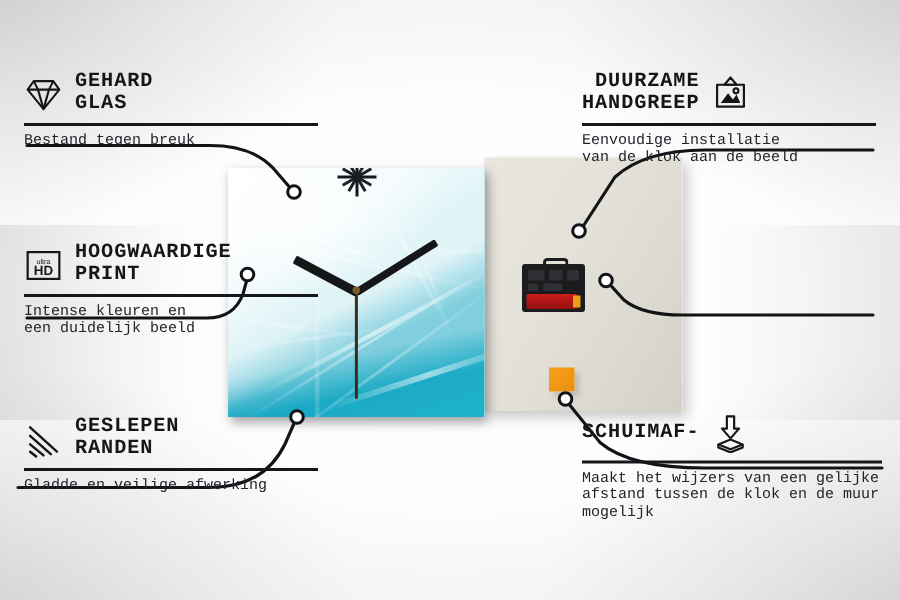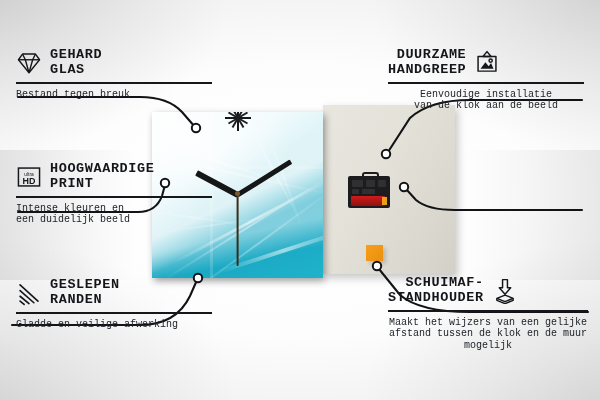--- a/index.html
+++ b/index.html
@@ -31,21 +31,21 @@
   
   .feat{position:absolute;width:196px;}
   .feat .head{display:flex;align-items:center;gap:8px;}
   .feat.left .head{justify-content:flex-start;}
   .feat.right .head{}
   .ttl{font-size:13.5px;line-height:14.5px;font-weight:700;letter-spacing:.6px;color:#14161a;
        text-transform:uppercase;font-family:Liberation Mono, monospace;}
   .feat.right .ttl{text-align:right;}
   .rule{height:1.6px;background:#15171b;margin:5px 0 5px 0;width:100%;}
   .desc{font-size:10px;line-height:11.6px;color:#20242a;font-family:Liberation Mono, monospace;}
-  .feat.right .desc{text-align:center;}
+  .feat.right .desc{text-align:left;}
   .ico{flex:0 0 auto;width:26px;height:26px;display:block;}
 
   
   #photo{position:absolute;left:152px;top:112px;width:171px;height:166px;}
   .clockface{position:absolute;inset:0;overflow:hidden;
     box-shadow:2px 3px 7px rgba(0,0,0,.38);
     background:
       linear-gradient(112deg, rgba(255,255,255,.70) 0%, rgba(255,255,255,0) 16%),
       linear-gradient(128deg, rgba(255,255,255,.55) 6%, rgba(255,255,255,0) 22%),
       linear-gradient(145deg, rgba(255,255,255,.60) 30%, rgba(255,255,255,0) 46%),
@@ -234,21 +234,20 @@
     <div class="rule"></div>
     <div class="desc">Eenvoudige installatie</div>
     <div class="desc">van de klok aan de beeld</div>
   </div>
 
 
   <div class="feat right" style="left:388px;top:276px;width:200px;">
     <div class="head">
       <div>
         <div class="ttl">SCHUIMAF-</div>
-        <div class="ttl">STANDHOUDER</div>
       </div>
       <svg class="ico" viewBox="0 0 32 32">
         <g fill="none" stroke="#14161a" stroke-width="1.8" stroke-linejoin="round">
           <path d="M13 2 h6 v10 h4 l-7 8 -7 -8 h4 z"></path>
           <path d="M16 21 l10 4 -10 4 -10 -4 z"></path>
           <path d="M6 25 v2.5 l10 4 10 -4 V25"></path>
         </g>
       </svg>
     </div>
     <div class="rule"></div>

